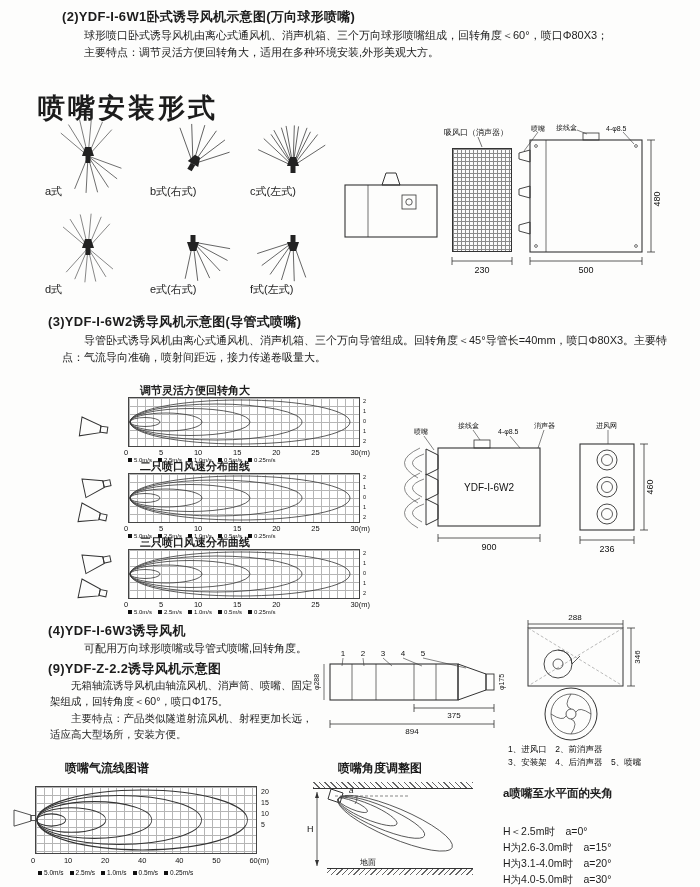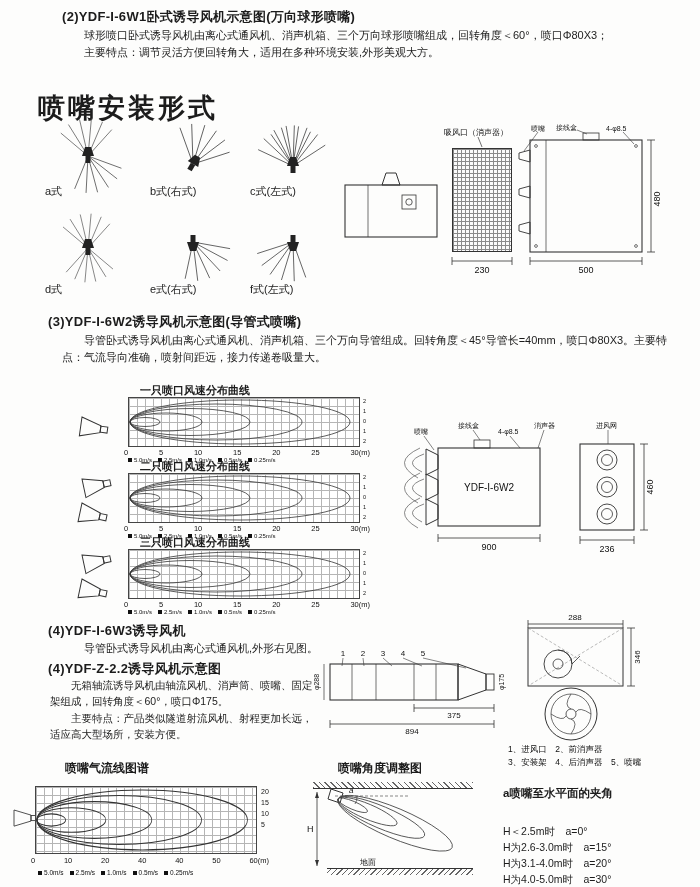--- a/index.html
+++ b/index.html
@@ -156,21 +156,21 @@
     </g>
   </svg>
   <div class="abs mesh" style="left:452px;top:148px;width:60px;height:104px"></div>
 
   <div class="abs sec-title" style="left:48px;top:313px">(3)YDF-I-6W2诱导风机示意图(导管式喷嘴)</div>
   <div class="abs para" style="left:62px;top:332px;width:606px">
     <p>导管卧式诱导风机由离心式通风机、消声机箱、三个万向导管组成。回转角度＜45°导管长=40mm，喷口Φ80X3。主要特点：气流导向准确，喷射间距远，接力传递卷吸量大。</p>
   </div>
 
   <div class="abs" style="left:60px;top:383px;width:312px;height:82px">
-    <div class="abs chart-title" style="left:80px;top:0">一只喷口风速分布曲线</div>
+    <div class="abs chart-title" style="left:80px;top:0">调节灵活方便回转角大</div>
     <svg class="abs" style="left:20px;top:26px" width="42" height="40" viewBox="0 0 42 40">
       <use href="#chartnoz" transform="translate(2,8) rotate(8)"></use>
     </svg>
     <div class="abs grid" style="left:68px;top:14px;width:232px;height:50px"></div>
     <svg class="abs" style="left:68px;top:14px" width="232" height="50" viewBox="0 0 232 50">
         <use href="#contours"></use>
       </svg>
     <div class="abs yticks" style="left:303px;top:13px">
       <span>2</span>
       <span>1</span>
@@ -360,24 +360,24 @@
     <g>
       <line x1="256" y1="26" x2="256" y2="112" stroke="#333" stroke-width="0.8"></line>
       <line x1="252" y1="26" x2="260" y2="26" stroke="#333" stroke-width="0.8"></line>
       <line x1="252" y1="112" x2="260" y2="112" stroke="#333" stroke-width="0.8"></line>
       <text x="265" y="69" font-size="9" text-anchor="middle" transform="rotate(-90 265 69)">460</text>
     </g>
   </svg>
 
   <div class="abs sec-title" style="left:48px;top:622px">(4)YDF-I-6W3诱导风机</div>
   <div class="abs para" style="left:62px;top:640px;width:330px">
-    <p>导管卧式诱导风机由离心式通风机,外形右见图。</p>
-  </div>
-
-  <div class="abs sec-title" style="left:48px;top:660px">(4)YDF-Z-2.2诱导风机示意图</div>
+    <p>可配用万向球形喷嘴或导管式喷嘴,回转角度。</p>
+  </div>
+
+  <div class="abs sec-title" style="left:48px;top:660px">(9)YDF-Z-2.2诱导风机示意图</div>
   <div class="abs para" style="left:50px;top:677px;width:272px;font-size:10.5px">
     <p>无箱轴流诱导风机由轴流风机、消声筒、喷嘴、固定架组成，回转角度＜60°，喷口Φ175。</p>
     <p>主要特点：产品类似隧道射流风机、射程更加长远，适应高大型场所，安装方便。</p>
   </div>
 
   <svg class="abs" style="left:318px;top:612px" width="372" height="162" viewBox="0 0 372 162">
     <text x="25" y="44" font-size="8" text-anchor="middle">1</text>
     <text x="45" y="44" font-size="8" text-anchor="middle">2</text>
     <text x="65" y="44" font-size="8" text-anchor="middle">3</text>
     <text x="85" y="44" font-size="8" text-anchor="middle">4</text>

